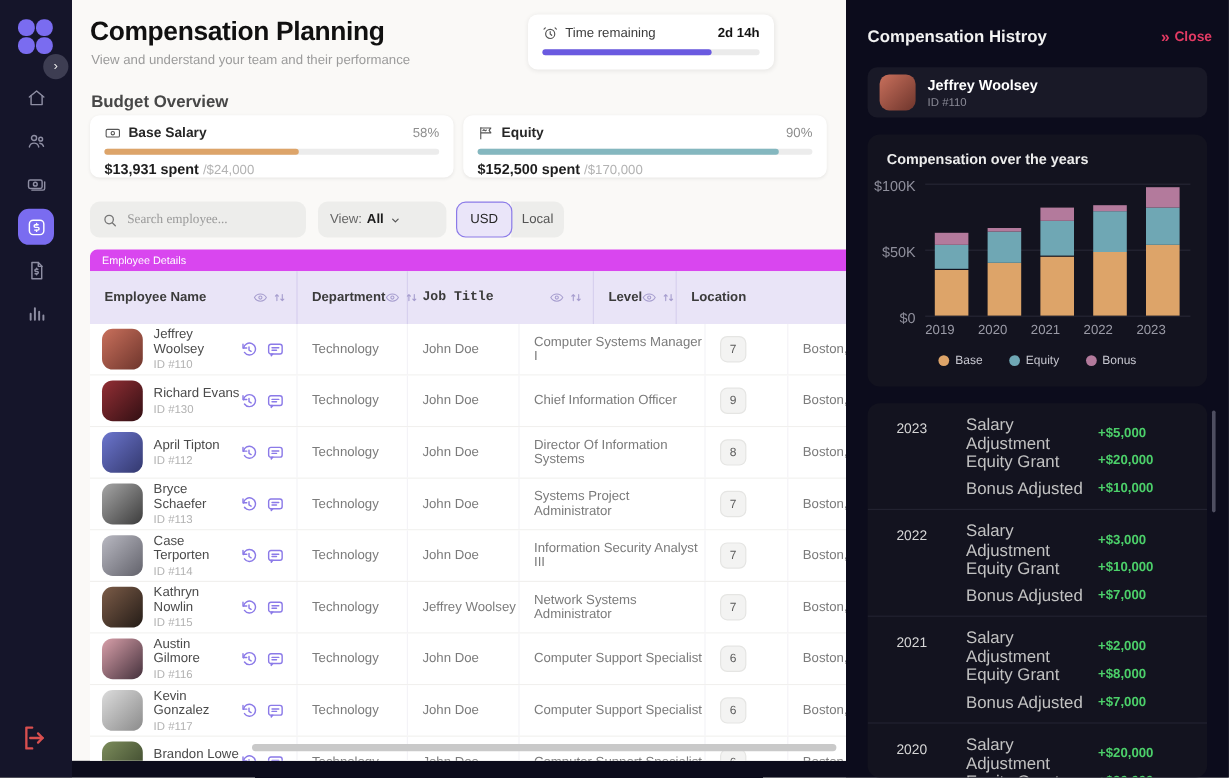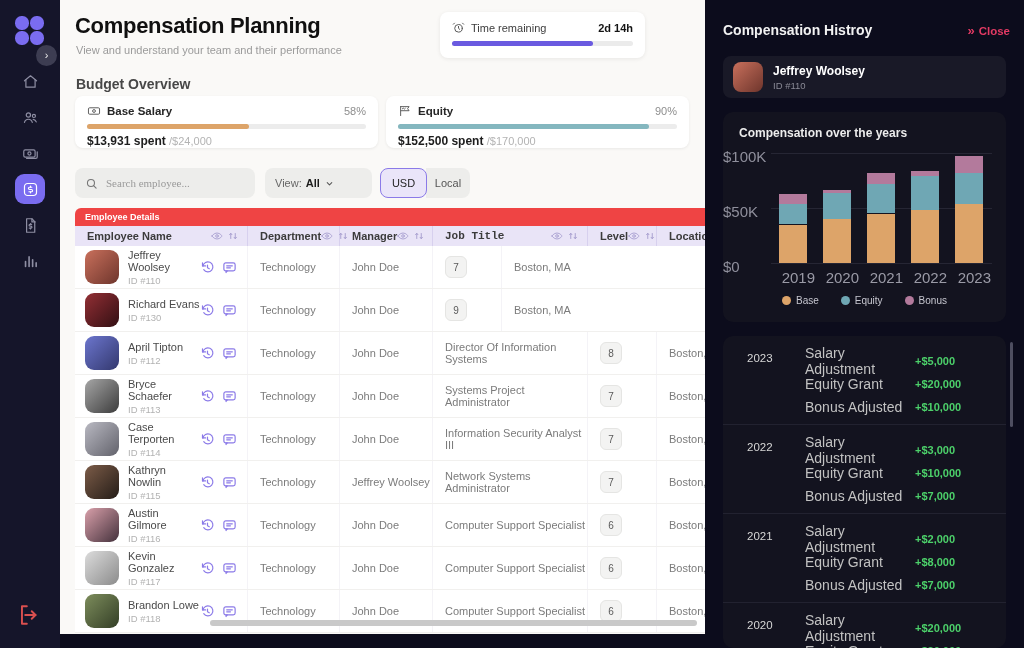--- a/index.html
+++ b/index.html
@@ -39,22 +39,22 @@
   .search svg{width:13px;height:13px;color:#777;flex:none}
   .search input{border:none;background:transparent;outline:none;font-size:11px;color:#333;width:100%;font-family:Liberation Serif, serif}
   ::placeholder{color:#9a9a9a}
   .viewdd{position:absolute;left:205px;top:168px;width:107px;height:30px;background:#ededeb;border-radius:8px;display:flex;align-items:center;gap:4px;padding:0 10px;box-sizing:border-box;font-size:11px;color:#666;cursor:pointer}
   .viewdd b{color:#1c1c1c}
   .viewdd svg{width:11px;height:11px;margin-left:auto;color:#555}
   .usd{position:absolute;left:320px;top:168px;width:47px;height:30px;background:#eae5f9;border:1px solid #8b7ae8;border-radius:8px;box-sizing:border-box;font-size:11px;color:#262626;display:flex;align-items:center;justify-content:center;z-index:2;cursor:pointer}
   .local{position:absolute;left:366px;top:168px;width:44px;height:30px;background:#ededeb;border-radius:0 8px 8px 0;font-size:11px;color:#555;display:flex;align-items:center;justify-content:center;cursor:pointer}
   
   .table{position:absolute;left:15px;top:208px;width:700px}
-  .cap{height:18px;background:#ef4444;border-radius:6px 6px 0 0;color:#fff;font-size:9px;font-weight:bold;line-height:18px;padding-left:10px}
-  .thead{display:flex;height:20px;background:#e9e4f7}
+  .cap{height:18px;background:#d946ef;border-radius:6px 6px 0 0;color:#fff;font-size:9px;font-weight:normal;line-height:18px;padding-left:10px}
+  .thead{display:flex;height:44px;background:#e9e4f7}
   .th{display:flex;align-items:center;box-sizing:border-box;padding:0 8px 0 12px;font-size:11px;font-weight:bold;color:#3b3b3b;border-right:1px solid #d7d0ee;flex:none}
   .th:last-child{border-right:none}
   .thicons{margin-left:auto;display:flex;gap:4px;align-items:center;color:#a79ecf}
   .thicons svg{width:12px;height:12px}
   .tr{display:flex;height:42px;background:#fff;border-bottom:1px solid #f1f0ee;cursor:pointer}
   .td{box-sizing:border-box;padding-left:12px;font-size:11px;color:#7b7b7b;display:flex;align-items:center;border-right:1px solid #f4f3f7;flex:none}
   .td:last-child{border-right:none}
   .namecell{padding-left:10px}
   .avatar{width:34px;height:34px;border-radius:9px;flex:none}
   .ninfo{margin-left:9px;min-width:0}
@@ -69,23 +69,23 @@
   .ptitle{position:absolute;left:18px;top:22px;font-size:14px;font-weight:bold;color:#f2f2f2}
   .pclose{position:absolute;right:14px;top:24px;color:#e23a63;font-size:11.5px;font-weight:bold;display:flex;gap:4px;align-items:center;cursor:pointer}
   .pclose .chev{font-size:13px;line-height:1}
   .pcard{position:absolute;left:18px;top:56px;width:283px;height:42px;background:#191927;border-radius:8px;display:flex;align-items:center;gap:10px;padding:0 10px;box-sizing:border-box}
   .pavatar{width:30px;height:30px;border-radius:8px;flex:none}
   .pname{font-size:12px;font-weight:bold;color:#fff}
   .pid{font-size:9.5px;color:#8a8a96;margin-top:2px}
   .chart{position:absolute;left:18px;top:112px;width:283px;height:210px;background:#13131f;border-radius:10px}
   .ctitle{position:absolute;left:16px;top:14px;font-size:12px;font-weight:bold;color:#ececec}
   .grid{position:absolute;left:48px;width:221px;height:1px;background:#262634}
-  .ylab{position:absolute;left:0;width:40px;font-size:15px;color:#8f8f9c}
+  .ylab{position:absolute;left:0;width:40px;text-align:right;font-size:12px;color:#8f8f9c}
   .bar{position:absolute;width:28px}
-  .xlab{position:absolute;top:157px;width:44px;text-align:right;font-size:15px;color:#9a9aa6}
+  .xlab{position:absolute;top:157px;width:44px;text-align:left;font-size:11px;color:#9a9aa6}
   .legend{position:absolute;left:0;right:0;top:183px;display:flex;justify-content:center;gap:22px;align-items:center;font-size:10px;color:#c6c6cf}
   .litem{display:flex;align-items:center}
   .ldot{width:9px;height:9px;border-radius:50%;margin-right:5px}
   .hist{position:absolute;left:18px;top:336px;width:283px;height:312px;background:#13131f;border-radius:10px;overflow:hidden}
   .hgroup{display:flex;padding:13px 0 6px 24px;border-bottom:1px solid #222230}
   .hgroup:last-child{border-bottom:none}
   .hyear{width:58px;font-size:11.5px;color:#d6d6d6;padding-top:3px;flex:none}
   .hitems{flex:1}
   .hitem{display:flex;align-items:center;height:23px}
   .hlabel{width:110px;font-size:14px;color:#c2c2c2}
@@ -278,37 +278,20 @@
               </svg>
             </span>
             <span>
               <svg viewBox="0 0 24 24" fill="none" stroke="currentColor" stroke-width="1.9" stroke-linecap="round" stroke-linejoin="round">
                 <path d="M7.5 17V7M7.5 7 5 9.5M7.5 7 10 9.5"></path>
                 <path d="M16.5 7v10m0 0 2.5-2.5M16.5 17 14 14.5"></path>
               </svg>
             </span>
           </span>
         </div>
-        <div class="th" style="width: 93px;">
-          <span>Manager</span>
-          <span class="thicons">
-            <span>
-              <svg viewBox="0 0 24 24" fill="none" stroke="currentColor" stroke-width="1.8" stroke-linecap="round" stroke-linejoin="round">
-                <path d="M2 12s3.5-6 10-6 10 6 10 6-3.5 6-10 6S2 12 2 12z"></path>
-                <circle cx="12" cy="12" r="2.6"></circle>
-              </svg>
-            </span>
-            <span>
-              <svg viewBox="0 0 24 24" fill="none" stroke="currentColor" stroke-width="1.9" stroke-linecap="round" stroke-linejoin="round">
-                <path d="M7.5 17V7M7.5 7 5 9.5M7.5 7 10 9.5"></path>
-                <path d="M16.5 7v10m0 0 2.5-2.5M16.5 17 14 14.5"></path>
-              </svg>
-            </span>
-          </span>
-        </div>
         <div class="th" style="width: 155px; font-family: Liberation Mono, monospace;">
           <span>Job Title</span>
           <span class="thicons">
             <span>
               <svg viewBox="0 0 24 24" fill="none" stroke="currentColor" stroke-width="1.8" stroke-linecap="round" stroke-linejoin="round">
                 <path d="M2 12s3.5-6 10-6 10 6 10 6-3.5 6-10 6S2 12 2 12z"></path>
                 <circle cx="12" cy="12" r="2.6"></circle>
               </svg>
             </span>
             <span>
@@ -360,20 +343,21 @@
                 <svg viewBox="0 0 24 24" fill="none" stroke="currentColor" stroke-width="1.9" stroke-linecap="round" stroke-linejoin="round">
                   <rect x="3" y="4.5" width="18" height="13" rx="3"></rect>
                   <path d="M7.5 9.3h9M7.5 12.5h6"></path>
                   <path d="M8.5 17.5 6.5 20v-2.5"></path>
                 </svg>
               </span>
             </div>
           </div>
           <div class="td" style="width:92px">Technology</div>
           <div class="td" style="width:93px">John Doe</div>
+          <div class="td" style="width:155px">Computer Systems Manager I</div>
           <div class="td" style="width:69px">
             <span class="lvl">7</span>
           </div>
           <div class="td" style="width:118px">Boston, MA</div>
         </div>
         <div class="tr">
           <div class="td namecell" style="width:173px">
             <div class="avatar" style="background:linear-gradient(135deg,#932f35,#320f13)"></div>
             <div class="ninfo">
               <div class="nname">Richard Evans</div>
@@ -391,20 +375,21 @@
                 <svg viewBox="0 0 24 24" fill="none" stroke="currentColor" stroke-width="1.9" stroke-linecap="round" stroke-linejoin="round">
                   <rect x="3" y="4.5" width="18" height="13" rx="3"></rect>
                   <path d="M7.5 9.3h9M7.5 12.5h6"></path>
                   <path d="M8.5 17.5 6.5 20v-2.5"></path>
                 </svg>
               </span>
             </div>
           </div>
           <div class="td" style="width:92px">Technology</div>
           <div class="td" style="width:93px">John Doe</div>
+          <div class="td" style="width:155px">Chief Information Officer</div>
           <div class="td" style="width:69px">
             <span class="lvl">9</span>
           </div>
           <div class="td" style="width:118px">Boston, MA</div>
         </div>
         <div class="tr">
           <div class="td namecell" style="width:173px">
             <div class="avatar" style="background:linear-gradient(135deg,#6c76ce,#33386e)"></div>
             <div class="ninfo">
               <div class="nname">April Tipton</div>

